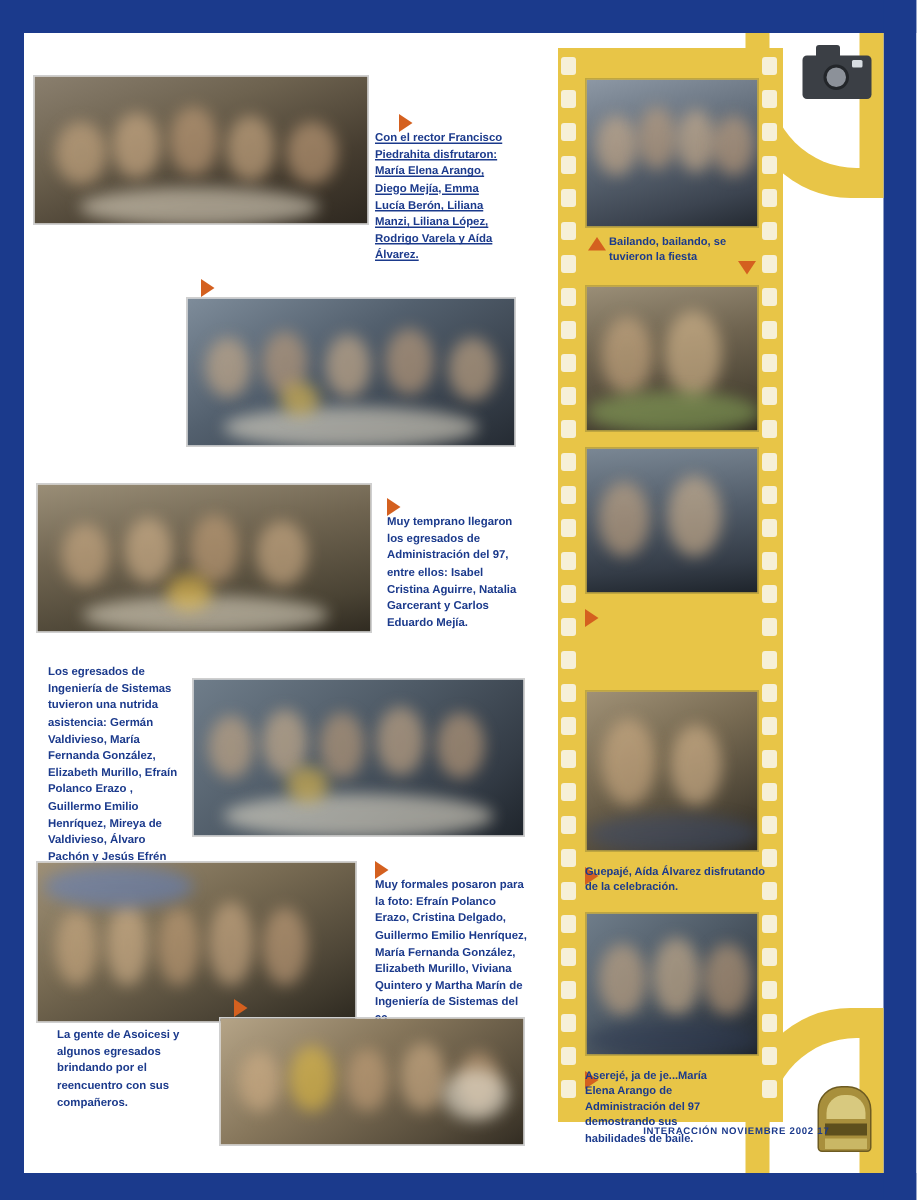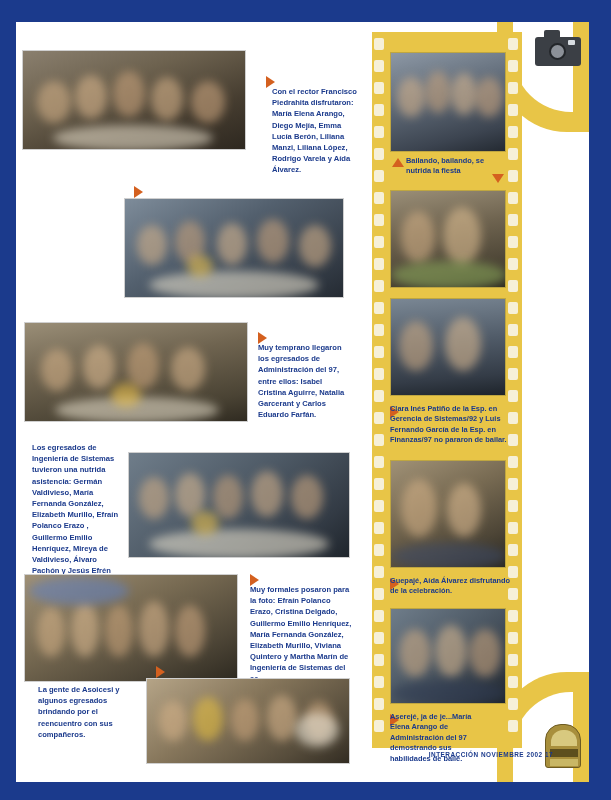--- a/index.html
+++ b/index.html
@@ -235,21 +235,21 @@
 
       <div class="photo g1" style="left:6px; top:28px; width:224px; height:100px;">
         <div class="blob" style="left:14px;top:30px;width:34px;height:42px;background:#d8b48a;"></div>
         <div class="blob" style="left:52px;top:24px;width:32px;height:44px;background:#e0bb91;"></div>
         <div class="blob" style="left:90px;top:20px;width:32px;height:46px;background:#cfa77f;"></div>
         <div class="blob" style="left:128px;top:26px;width:32px;height:44px;background:#ddb88e;"></div>
         <div class="blob" style="left:168px;top:30px;width:34px;height:42px;background:#d3ab83;"></div>
         <div class="blob" style="left:30px;top:74px;width:160px;height:26px;background:#efe6d2;"></div>
       </div>
       <div class="tri tri-right" style="left:250px; top:54px;"></div>
-      <div class="caption" style="left:256px; top:64px; width:88px;">Con el rector Francisco Piedrahita disfrutaron: María Elena Arango, Diego Mejía, Emma Lucía Berón, Liliana Manzi, Liliana López, Rodrigo Varela y Aída Álvarez.</div>
+      <div class="caption" style="left:234px; top:64px; width:88px;text-decoration:underline;">Con el rector Francisco Piedrahita disfrutaron: María Elena Arango, Diego Mejía, Emma Lucía Berón, Liliana Manzi, Liliana López, Rodrigo Varela y Aída Álvarez.</div>
 
       <div class="photo g2" style="left:108px; top:176px; width:220px; height:100px;">
         <div class="blob" style="left:12px;top:26px;width:30px;height:40px;background:#dab68c;"></div>
         <div class="blob" style="left:50px;top:22px;width:30px;height:42px;background:#cda57c;"></div>
         <div class="blob" style="left:92px;top:24px;width:30px;height:42px;background:#e1bd93;"></div>
         <div class="blob" style="left:132px;top:20px;width:32px;height:44px;background:#d2aa81;"></div>
         <div class="blob" style="left:174px;top:26px;width:32px;height:42px;background:#dcb78d;"></div>
         <div class="blob" style="left:24px;top:72px;width:170px;height:28px;background:#f0e8d4;"></div>
         <div class="blob" style="left:62px;top:56px;width:26px;height:22px;background:#f2c64a;"></div>
       </div>
@@ -257,21 +257,21 @@
 
       <div class="photo g3" style="left:8px; top:300px; width:224px; height:100px;">
         <div class="blob" style="left:16px;top:26px;width:32px;height:42px;background:#d9b58b;"></div>
         <div class="blob" style="left:58px;top:22px;width:32px;height:44px;background:#e2bf95;"></div>
         <div class="blob" style="left:102px;top:20px;width:32px;height:46px;background:#cfa87e;"></div>
         <div class="blob" style="left:146px;top:24px;width:34px;height:44px;background:#ddb98f;"></div>
         <div class="blob" style="left:30px;top:74px;width:164px;height:26px;background:#efe7d3;"></div>
         <div class="blob" style="left:86px;top:60px;width:30px;height:24px;background:#f3c74c;"></div>
       </div>
       <div class="tri tri-right" style="left:242px; top:310px;"></div>
-      <div class="caption" style="left:242px; top:320px; width:92px;">Muy temprano llegaron los egresados de Administración del 97, entre ellos: Isabel Cristina Aguirre, Natalia Garcerant y Carlos Eduardo Farfán.</div>
+      <div class="caption" style="left:242px; top:320px; width:92px;">Muy temprano llegaron los egresados de Administración del 97, entre ellos: Isabel Cristina Aguirre, Natalia Garcerant y Carlos Eduardo Mejía.</div>
 
       <div class="photo g4" style="left:112px; top:430px; width:222px; height:106px;">
         <div class="blob" style="left:10px;top:24px;width:30px;height:42px;background:#d7b288;"></div>
         <div class="blob" style="left:46px;top:20px;width:30px;height:44px;background:#e0bd93;"></div>
         <div class="blob" style="left:84px;top:22px;width:30px;height:44px;background:#cda67d;"></div>
         <div class="blob" style="left:122px;top:18px;width:32px;height:46px;background:#dcb78e;"></div>
         <div class="blob" style="left:162px;top:22px;width:32px;height:44px;background:#d4ad84;"></div>
         <div class="blob" style="left:20px;top:76px;width:180px;height:30px;background:#f1e9d5;"></div>
         <div class="blob" style="left:62px;top:58px;width:28px;height:24px;background:#f2c64a;"></div>
       </div>
@@ -371,35 +371,34 @@
           <div class="hole" style="top:688px"></div>
         </div>
 
       <div class="film-photo g6" style="top:20px; height:100px;">
         <div class="blob" style="left:6px;top:24px;width:28px;height:40px;background:#dcb78d;"></div>
         <div class="blob" style="left:34px;top:18px;width:26px;height:42px;background:#cea77e;"></div>
         <div class="blob" style="left:60px;top:20px;width:26px;height:42px;background:#e0bc92;"></div>
         <div class="blob" style="left:84px;top:24px;width:28px;height:40px;background:#d2aa81;"></div>
       </div>
       <div class="tri tri-up" style="left:20px; top:126px;"></div>
-      <div class="film-cap" style="top:124px; left:34px; width:104px;">Bailando, bailando, se nutrida la fiesta</div>
+      <div class="film-cap" style="top:124px; left:34px; width:104px;">Bailando, bailando, se tuvieron la fiesta</div>
       <div class="tri tri-down" style="left:120px; top:142px;"></div>
 
       <div class="film-photo g3" style="top:158px; height:98px;">
         <div class="blob" style="left:10px;top:20px;width:34px;height:52px;background:#d8b489;"></div>
         <div class="blob" style="left:52px;top:16px;width:38px;height:58px;background:#e5c496;"></div>
         <div class="blob" style="left:0px;top:70px;width:116px;height:28px;background:#8fae5e;"></div>
       </div>
 
       <div class="film-photo g8" style="top:266px; height:98px;">
         <div class="blob" style="left:8px;top:22px;width:34px;height:50px;background:#d5b086;"></div>
         <div class="blob" style="left:54px;top:18px;width:36px;height:54px;background:#e2bf94;"></div>
       </div>
       <div class="tri tri-right" style="left:18px; top:374px;"></div>
-      <div class="film-cap" style="top:372px; left:18px; width:122px;">Clara Inés Patiño de la Esp. en Gerencia de Sistemas/92 y Luis Fernando García de la Esp. en Finanzas/97 no pararon de bailar.</div>
 
       <div class="film-photo g5" style="top:428px; height:108px;">
         <div class="blob" style="left:10px;top:18px;width:36px;height:58px;background:#d9b58a;"></div>
         <div class="blob" style="left:56px;top:22px;width:34px;height:54px;background:#e3c095;"></div>
         <div class="blob" style="left:0px;top:82px;width:116px;height:26px;background:#3c4a68;"></div>
       </div>
       <div class="tri tri-right" style="left:18px; top:546px;"></div>
       <div class="film-cap" style="top:544px; left:18px; width:122px;">Guepajé, Aída Álvarez disfrutando de la celebración.</div>
 
       <div class="film-photo g4" style="top:576px; height:96px;">

